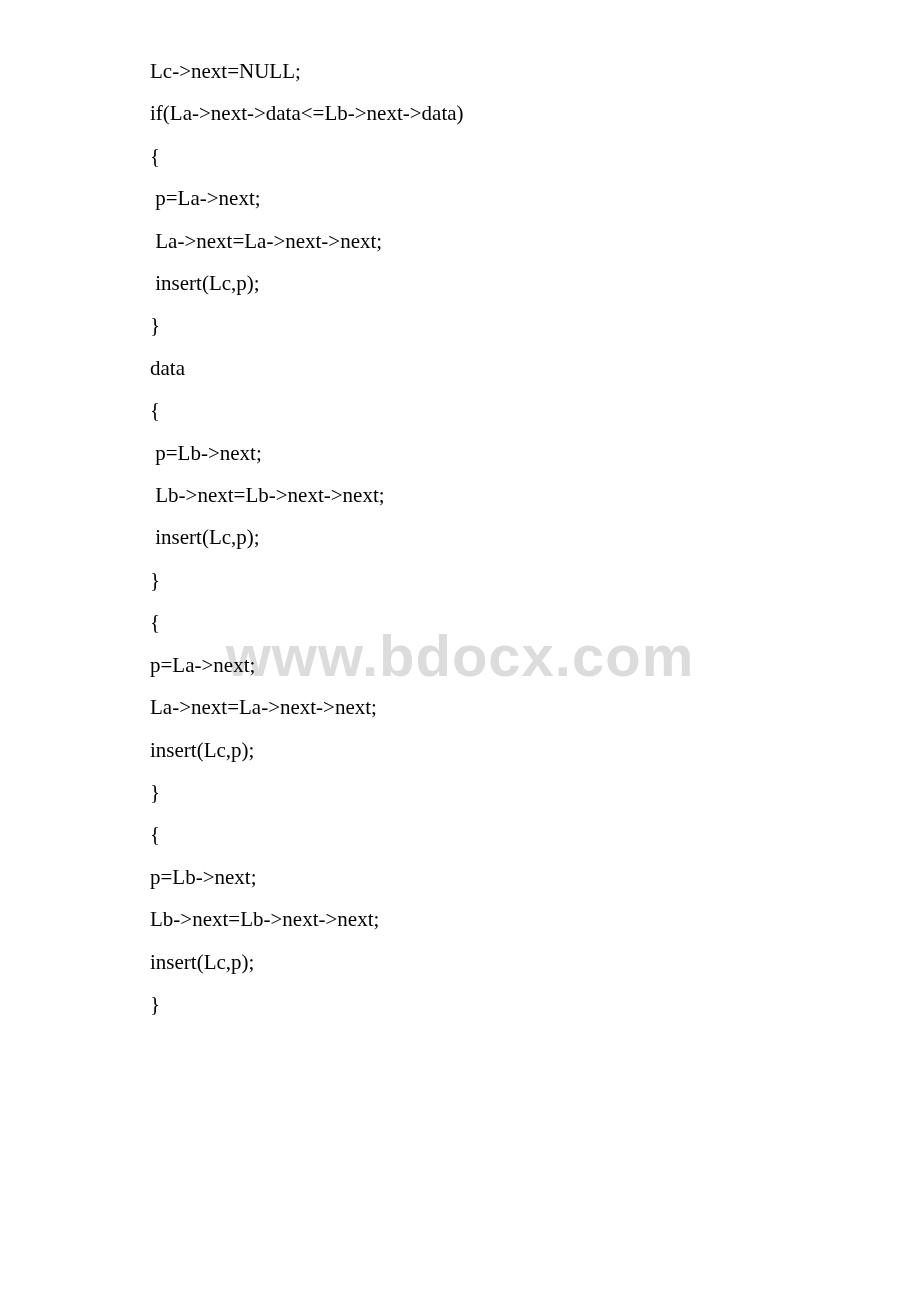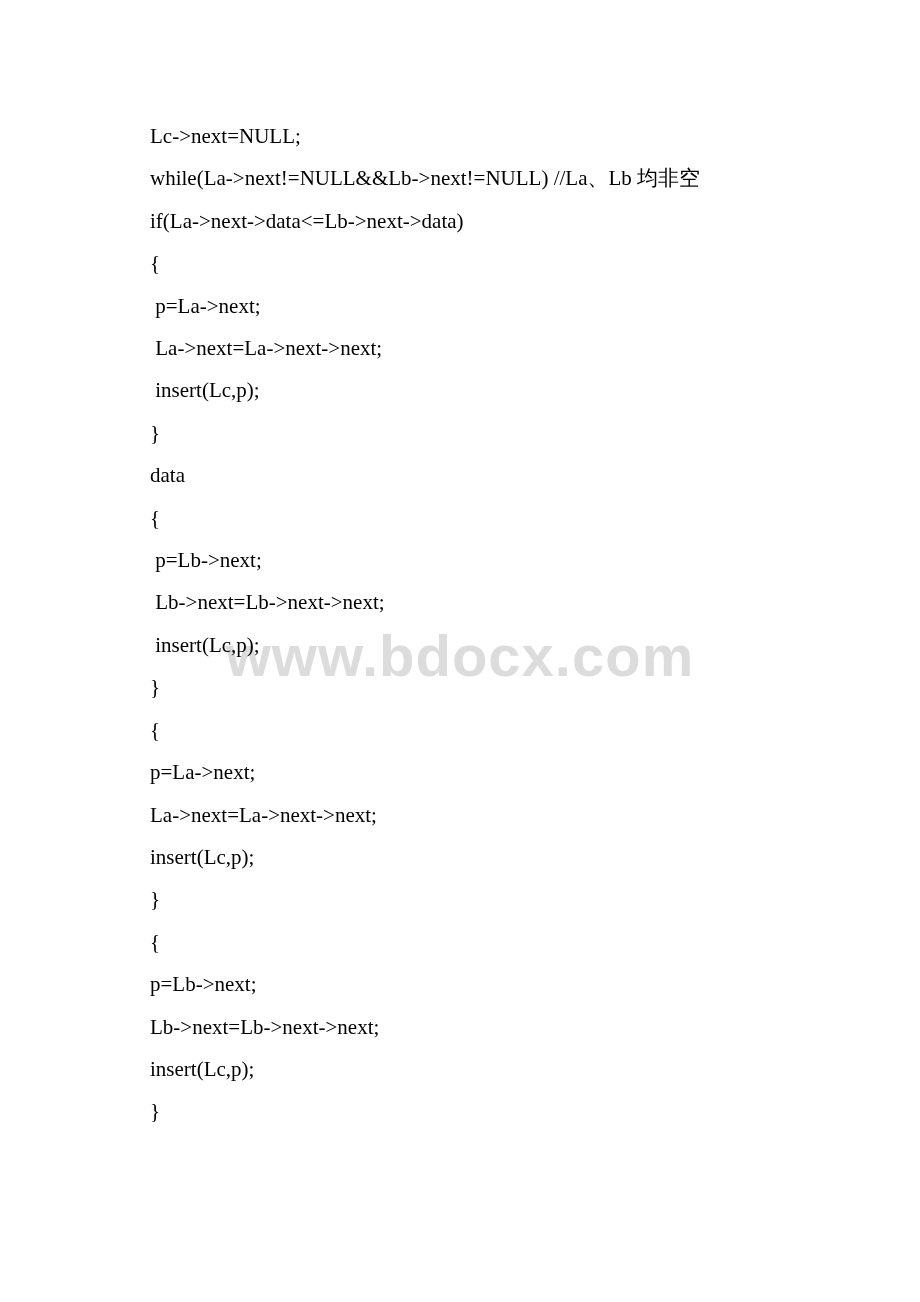--- a/index.html
+++ b/index.html
@@ -5,21 +5,21 @@
     body {
       margin: 0;
       padding: 0;
       background: #ffffff;
       font-family: "Times New Roman", serif;
       width: 920px;
       height: 1302px;
       position: relative;
     }
     .content {
-      padding: 115px 150px 0 150px;
+      padding: 50px 150px 0 150px;
     }
     .code-line {
       font-size: 21px;
       line-height: 2.02;
       white-space: pre;
       color: #000000;
       font-family: "Times New Roman", serif;
     }
     .watermark {
       position: absolute;
@@ -39,21 +39,20 @@
       z-index: 1;
     }
   </style>
 </head>
 <body>
 
 <div class="watermark">www.bdocx.com</div>
 
 <div class="content">
   <div class="code-line">Lc-&gt;next=NULL;</div>
-  <div class="code-line">while(La-&gt;next!=NULL&amp;&amp;Lb-&gt;next!=NULL) //La、Lb 均非空</div>
   <div class="code-line">if(La-&gt;next-&gt;data&lt;=Lb-&gt;next-&gt;data)</div>
   <div class="code-line">{</div>
   <div class="code-line"> p=La-&gt;next;</div>
   <div class="code-line"> La-&gt;next=La-&gt;next-&gt;next;</div>
   <div class="code-line"> insert(Lc,p);</div>
   <div class="code-line">}</div>
   <div class="code-line">data</div>
   <div class="code-line">{</div>
   <div class="code-line"> p=Lb-&gt;next;</div>
   <div class="code-line"> Lb-&gt;next=Lb-&gt;next-&gt;next;</div>

